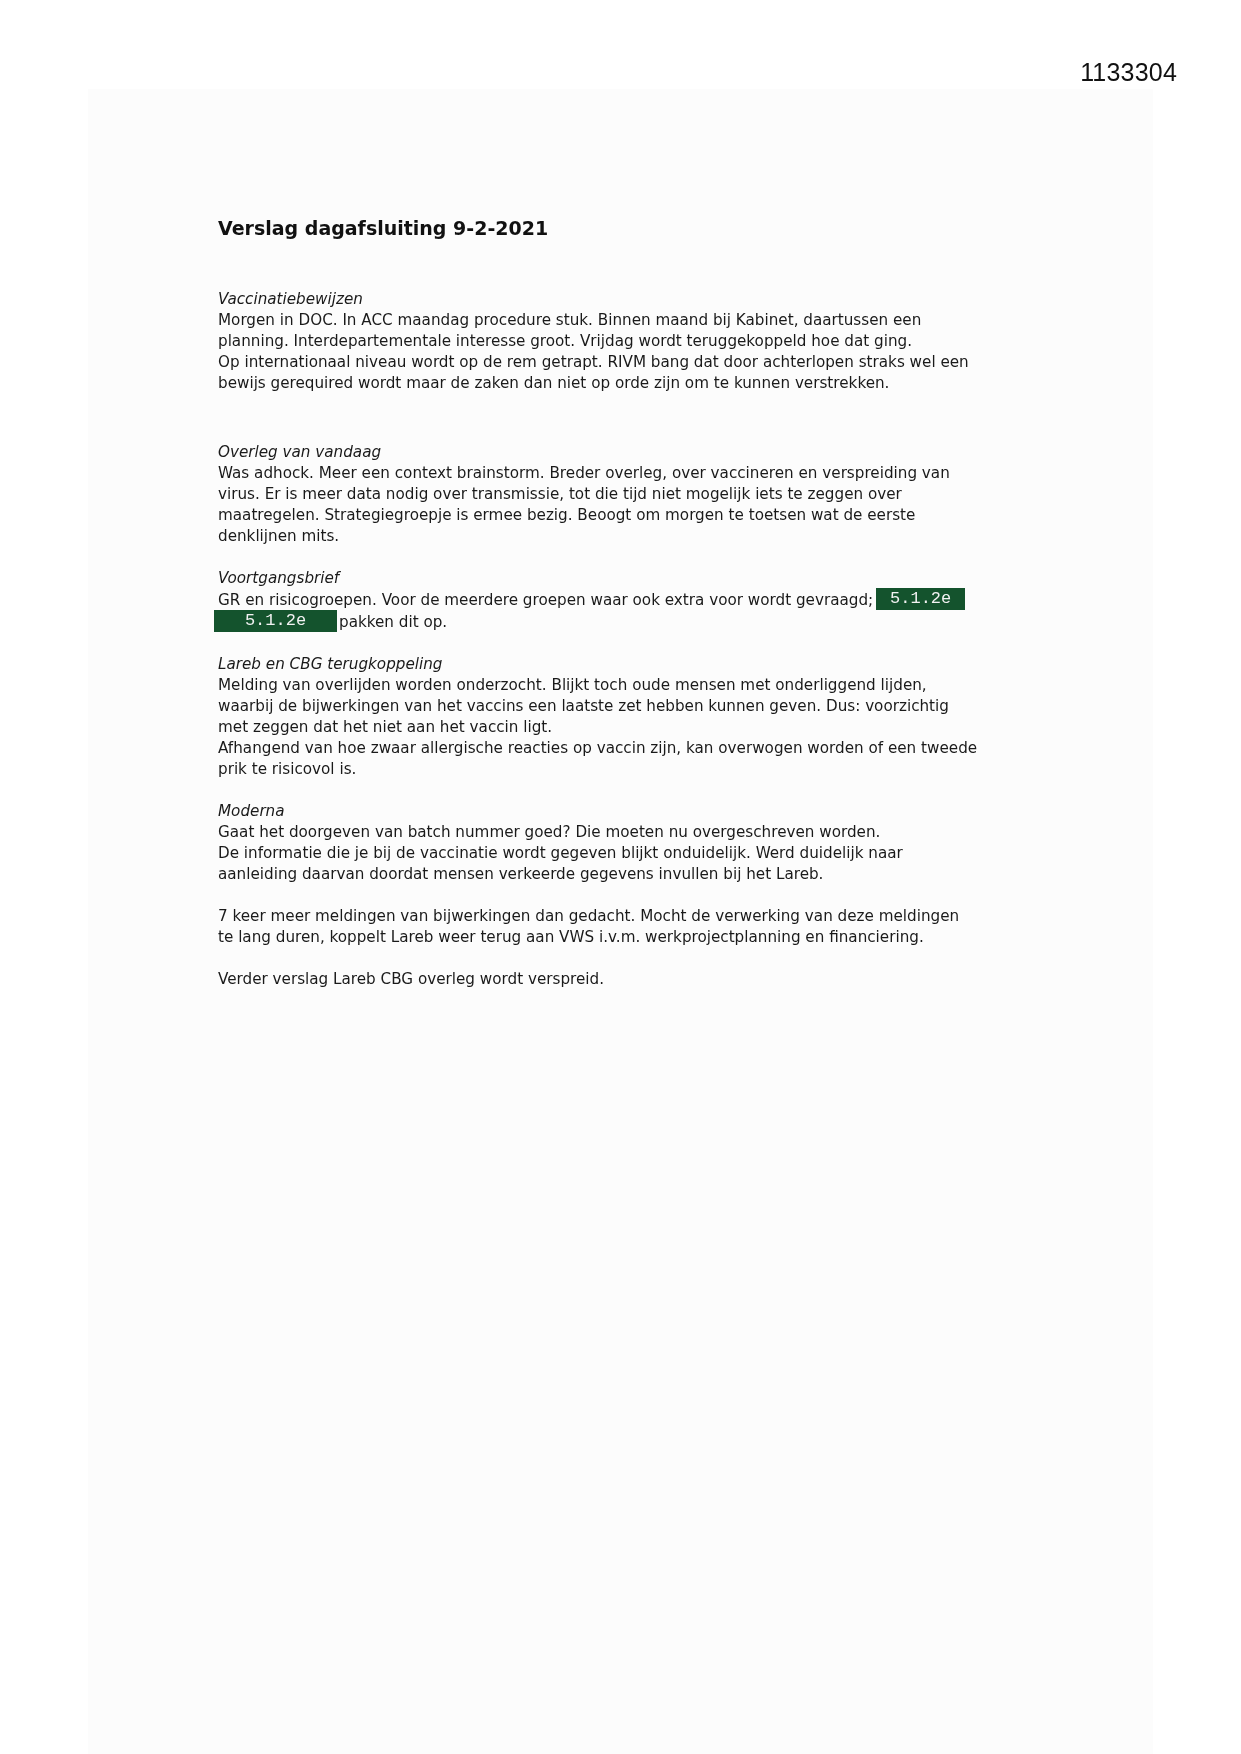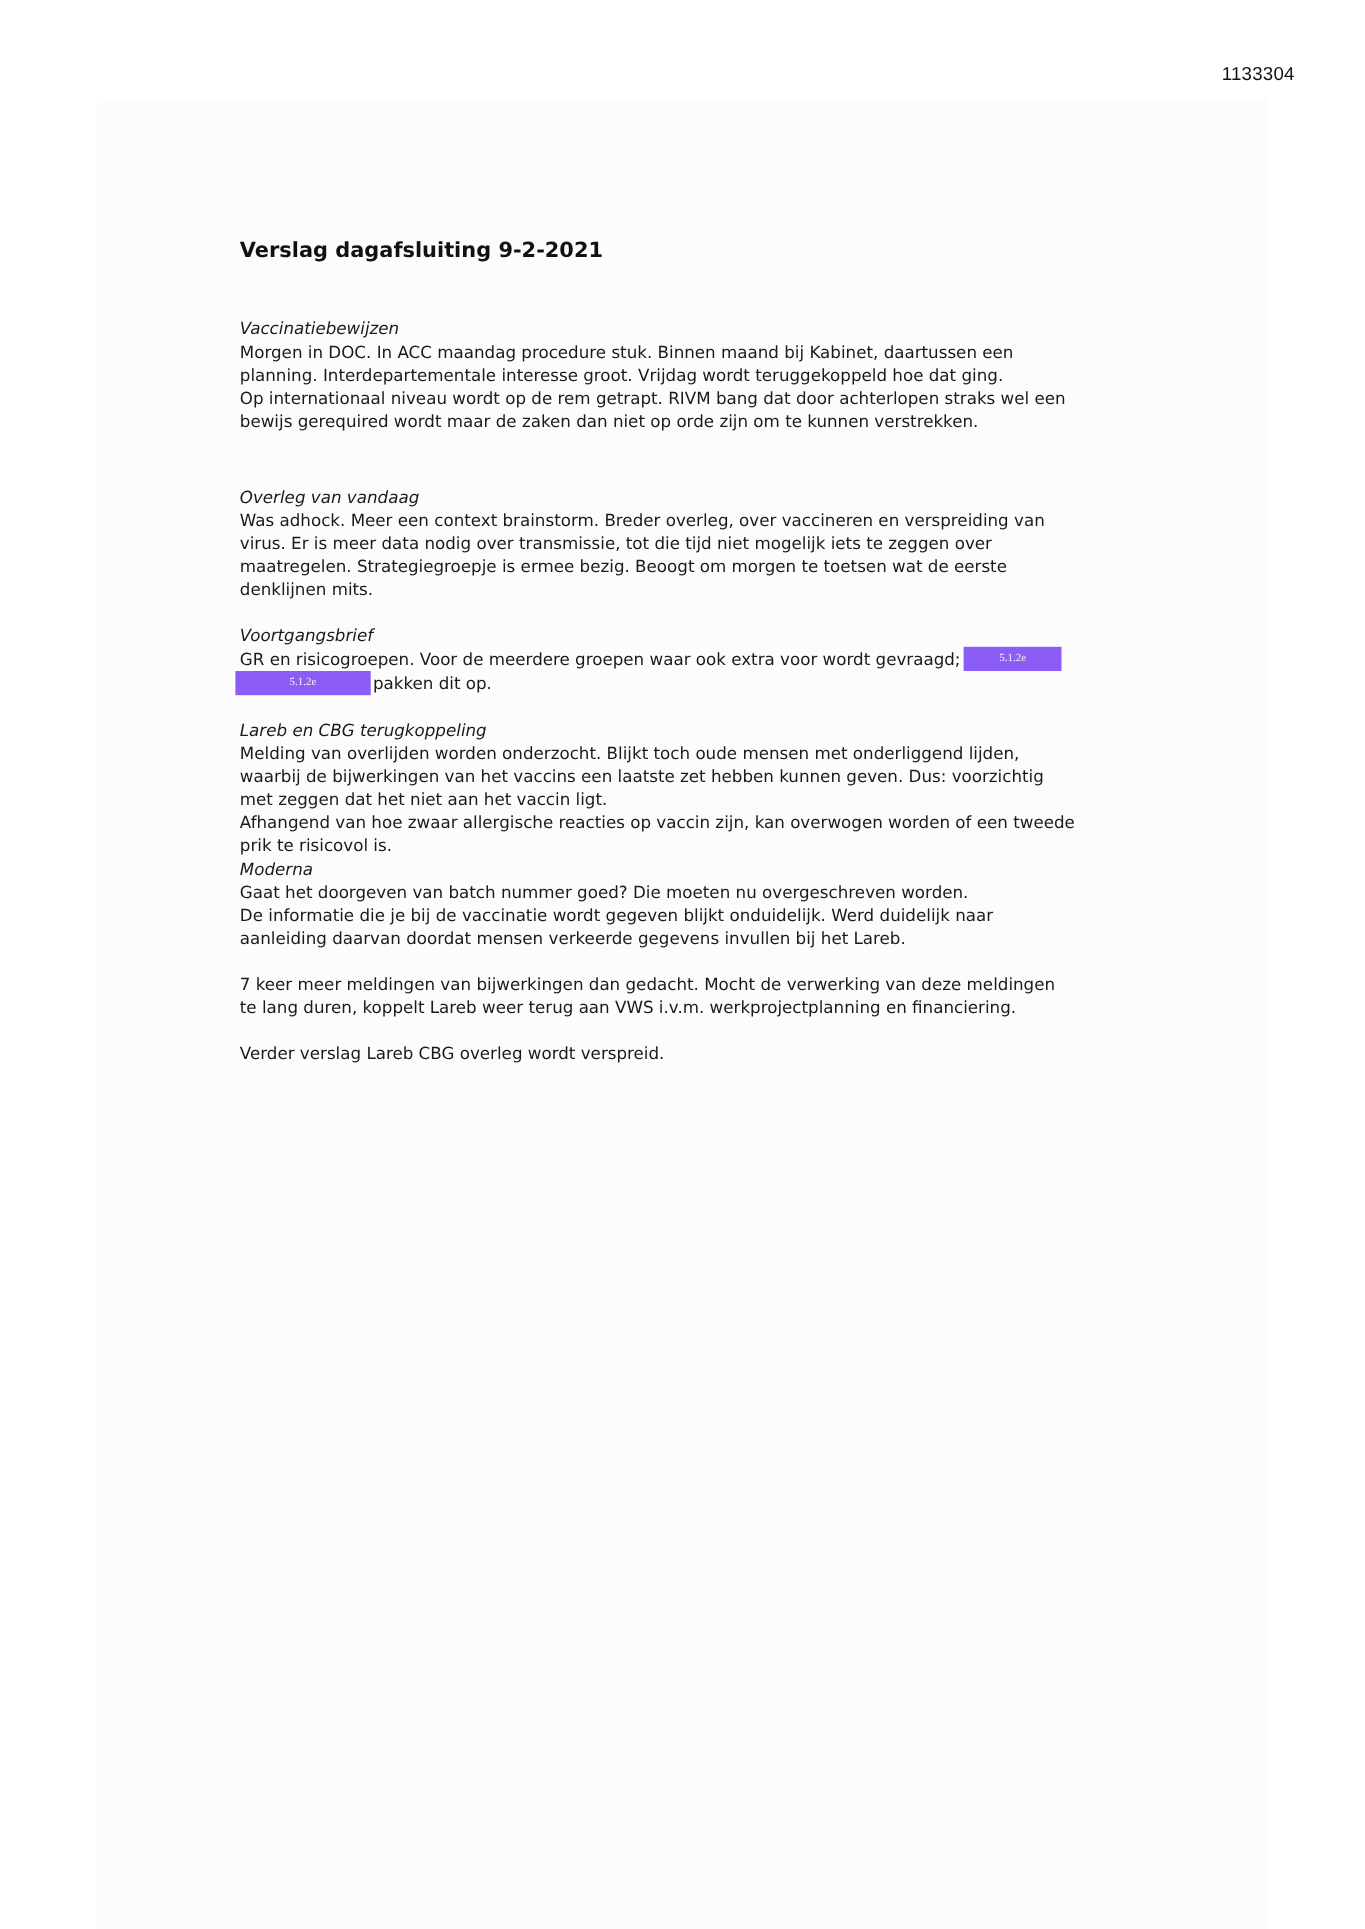--- a/index.html
+++ b/index.html
@@ -13,21 +13,21 @@
       position: relative;
       overflow: hidden;
       font-family: "DejaVu Sans", sans-serif;
       color: #1a1a1a;
     }
     .doc-id {
       position: absolute;
       top: 58px;
       right: 64px;
       font-family: "Liberation Sans", sans-serif;
-      font-size: 17px;
+      font-size: 25px;
       color: #111111;
       letter-spacing: 0.2px;
     }
     .scan-page {
       position: absolute;
       top: 89px;
       left: 88px;
       width: 1065px;
       height: 1665px;
       background: #fcfcfc;
@@ -53,24 +53,24 @@
       margin: 0;
       line-height: 21px;
     }
     .line {
       margin: 0;
       white-space: nowrap;
       line-height: 21px;
     }
     .redaction {
       display: inline-block;
-      background: #8b5cf6;
+      background: #14532d;
       color: #f2f2f2;
-      font-family: Liberation Serif, serif;
-      font-size: 10px;
+      font-family: Liberation Mono, monospace;
+      font-size: 17px;
       text-align: center;
       vertical-align: middle;
       height: 22px;
       line-height: 22px;
     }
     .redaction-a { width: 89px; margin-left: 3px; position: relative; top: -1px; }
     .redaction-b { width: 123px; margin-left: -4px; margin-right: 2px; position: relative; top: -1px; }
   </style>
 </head>
 <body>
@@ -98,21 +98,21 @@
     <p class="line">maatregelen. Strategiegroepje is ermee bezig. Beoogt om morgen te toetsen wat de eerste</p>
     <p class="line">denklijnen mits.</p>
   </div>
 
   <div class="section" style="margin-bottom:21px;">
     <p class="section-heading">Voortgangsbrief</p>
     <p class="line"><span>GR en risicogroepen. Voor de meerdere groepen waar ook extra voor wordt gevraagd;</span><span class="redaction redaction-a">5.1.2e</span></p>
     <p class="line"><span class="redaction redaction-b">5.1.2e</span><span>pakken dit op.</span></p>
   </div>
 
-  <div class="section" style="">
+  <div class="section" style="margin-bottom:21px;">
     <p class="section-heading">Lareb en CBG terugkoppeling</p>
     <p class="line">Melding van overlijden worden onderzocht. Blijkt toch oude mensen met onderliggend lijden,</p>
     <p class="line">waarbij de bijwerkingen van het vaccins een laatste zet hebben kunnen geven. Dus: voorzichtig</p>
     <p class="line">met zeggen dat het niet aan het vaccin ligt.</p>
     <p class="line">Afhangend van hoe zwaar allergische reacties op vaccin zijn, kan overwogen worden of een tweede</p>
     <p class="line">prik te risicovol is.</p>
   </div>
 
   <div class="section" style="margin-bottom:21px;">
     <p class="section-heading">Moderna</p>

